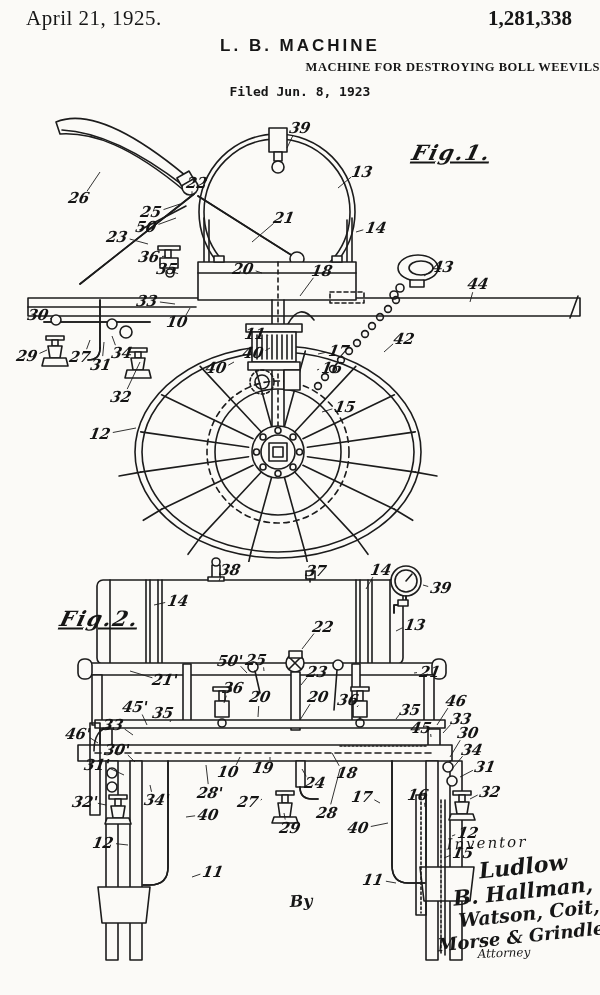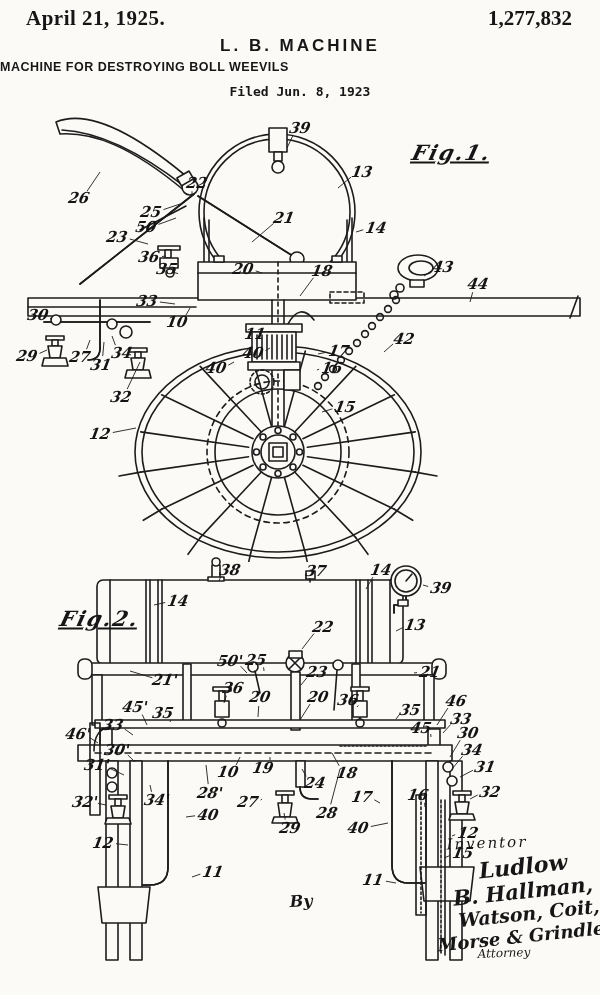--- a/index.html
+++ b/index.html
@@ -1,44 +1,44 @@
 <!DOCTYPE html>
 <html><head>
 <meta charset="utf-8">
 <style>
   html,body{margin:0;padding:0}
   body{width:600px;height:995px;background:#fbfaf7;position:relative;overflow:hidden;
        font-family:"Liberation Serif",serif;color:#161616}
-  .hdr-date{position:absolute;left:26px;top:6px;font-size:21px;font-weight:bold;letter-spacing:.5px}
+  .hdr-date{position:absolute;left:26px;top:6px;font-size:21px;font-weight:normal;letter-spacing:.5px}
   .hdr-num{position:absolute;right:28px;top:6px;font-size:21px;font-weight:bold}
   .hdr-name{position:absolute;left:0;right:0;top:36px;text-align:center;
             font-family:"Liberation Sans",sans-serif;font-size:17px;font-weight:bold;letter-spacing:3px}
-  .hdr-title{position:absolute;left:0;right:0;top:60px;text-align:left;
-             font-family:Liberation Sans, sans-serif;font-size:12.5px;font-weight:bold;letter-spacing:.5px}
+  .hdr-title{position:absolute;left:0;right:0;top:60px;text-align:right;
+             font-family:Liberation Serif, serif;font-size:12.5px;font-weight:bold;letter-spacing:.5px}
   .hdr-filed{position:absolute;left:0;right:0;top:84px;text-align:center;
              font-family:"DejaVu Sans Mono",monospace;font-size:13px;font-weight:bold}
   .fig{position:absolute;left:0;width:600px}
   #fig1{top:110px;height:452px}
   #fig2{top:555px;height:412px}
   .fig svg.draw{position:absolute;left:0;top:0;z-index:1}
   .fig svg.leader-layer{position:absolute;left:0;top:0;z-index:3}
   .draw *{stroke:#1c1c1c;fill:none;stroke-width:1.6;stroke-linecap:round;stroke-linejoin:round}
   .draw .wf{fill:#fbfaf7}
   .ref{position:absolute;z-index:4;font:italic 700 15px "DejaVu Serif",serif;color:#141414;
        transform:translate(-50%,-50%) skewX(-10deg);white-space:nowrap}
   .fig-label{position:absolute;z-index:4;font:italic 700 21px "DejaVu Serif",serif;letter-spacing:2px;
        transform:translate(-50%,-50%) skewX(-14deg);text-decoration:underline;white-space:nowrap}
   .sig{position:absolute;z-index:5;font-family:"DejaVu Serif",serif;font-style:italic;
        white-space:nowrap;transform:translate(-50%,-50%) rotate(-6deg)}
 </style>
 </head>
 <body>
 
 <div class="hdr-date">April 21, 1925.</div>
-<div class="hdr-num">1,277,832</div>
+<div class="hdr-num">1,281,338</div>
 <div class="hdr-name">L. B. MACHINE</div>
 <div class="hdr-title">MACHINE FOR DESTROYING BOLL WEEVILS</div>
 <div class="hdr-filed">Filed Jun. 8, 1923</div>
 
 <div class="fig" id="fig1">
   <svg class="draw" width="600" height="452" viewBox="0 0 600 452">
 
     <g>
       <rect class="wf" x="28" y="188" width="552" height="18"></rect>
       <line x1="578" y1="186" x2="570" y2="208"></line>

